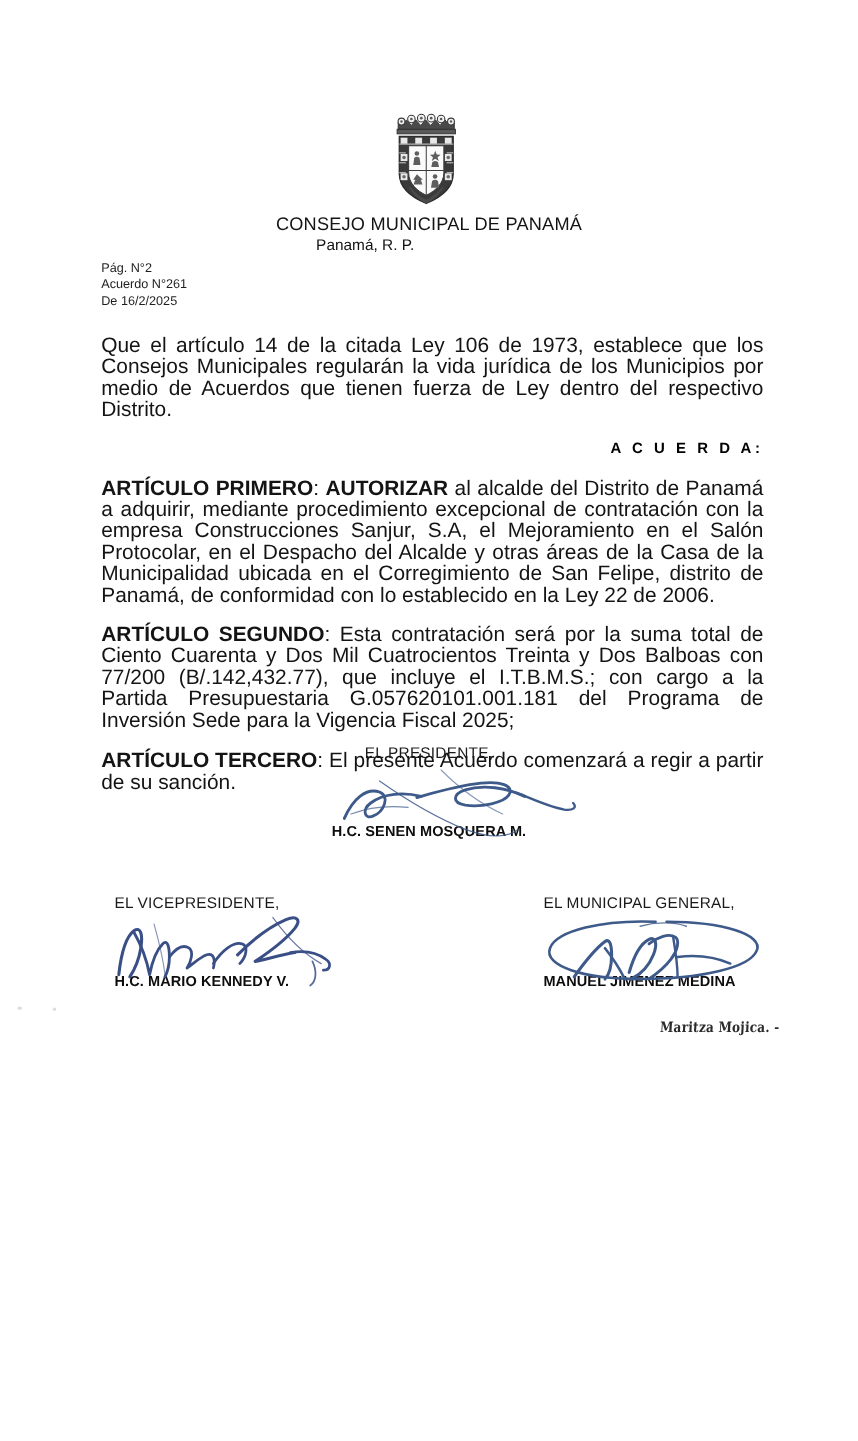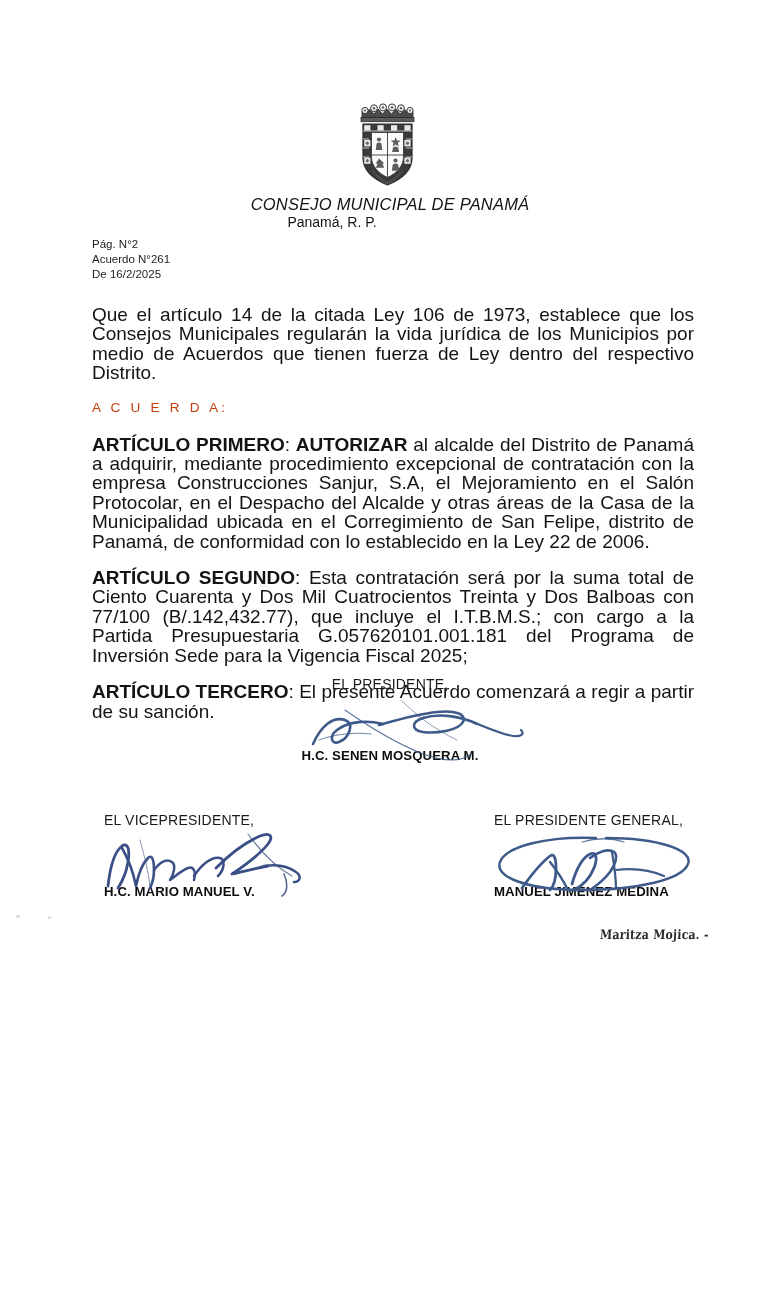--- a/index.html
+++ b/index.html
@@ -36,21 +36,20 @@
   .org-name {
     position: absolute;
     top: 195px;
     left: 0;
     width: 780px;
     text-align: center;
     font-size: 16.5px;
     letter-spacing: 0.2px;
     color: #141414;
     font-weight: 400;
-    font-style: italic;
   }
   .org-sub {
     position: absolute;
     top: 214px;
     left: 0;
     width: 664px;
     text-align: center;
     font-size: 14px;
     color: #141414;
     font-weight: 400;
@@ -80,25 +79,25 @@
     line-height: 19.4px;
     text-align: justify;
     text-justify: inter-word;
     color: #141414;
     hyphens: none;
   }
   p.para b, p.para strong { font-weight: 700; }
 
   .acuerda {
     margin: 2px 0 20px 0;
-    text-align: left;
+    text-align: right;
     font-size: 13.6px;
-    font-weight: 400;
+    font-weight: 700;
     letter-spacing: 3.2px;
-    color: #c2410c;
+    color: #000000;
   }
 
   
   .sig-president {
     position: absolute;
     left: 0;
     top: 676px;
     width: 780px;
     text-align: center;
   }
@@ -244,21 +243,21 @@
   </div>
 
   <div class="body-col">
 
     <p class="para">Que el artículo 14 de la citada Ley 106 de 1973, establece que los Consejos Municipales regularán la vida jurídica de los Municipios por medio de Acuerdos que tienen fuerza de Ley dentro del respectivo Distrito.</p>
 
     <div class="acuerda">A C U E R D A:</div>
 
     <p class="para"><b>ARTÍCULO PRIMERO</b><span>: </span><b>AUTORIZAR</b><span> al alcalde del Distrito de Panamá a adquirir, mediante procedimiento excepcional de contratación con la empresa Construcciones Sanjur, S.A, el Mejoramiento en el Salón Protocolar, en el Despacho del Alcalde y otras áreas de la Casa de la Municipalidad ubicada en el Corregimiento de San Felipe, distrito de Panamá, de conformidad con lo establecido en la Ley 22 de 2006.</span></p>
 
-    <p class="para"><b>ARTÍCULO SEGUNDO</b><span>: Esta contratación será por la suma total de Ciento Cuarenta y Dos Mil Cuatrocientos Treinta y Dos Balboas con 77/100 (B/.142,432.77), que incluye el I.T.B.M.S.; con cargo a la Partida Presupuestaria G.057620101.001.181 del Programa de Inversión Sede para la Vigencia Fiscal 2025;</span></p>
+    <p class="para"><b>ARTÍCULO SEGUNDO</b><span>: Esta contratación será por la suma total de Ciento Cuarenta y Dos Mil Cuatrocientos Treinta y Dos Balboas con 77/200 (B/.142,432.77), que incluye el I.T.B.M.S.; con cargo a la Partida Presupuestaria G.057620101.001.181 del Programa de Inversión Sede para la Vigencia Fiscal 2025;</span></p>
 
     <p class="para"><b>ARTÍCULO TERCERO</b><span>: El presente Acuerdo comenzará a regir a partir de su sanción.</span></p>
 
   </div>
 
   <div class="sig-president">
     <div class="sig-role">EL PRESIDENTE,</div>
     <div class="sig-name">H.C. SENEN MOSQUERA M.</div>
   </div>
   <div class="ink" style="left:305px; top:692px;">
@@ -269,40 +268,40 @@
         <path d="M168 30 C182 36 196 42 208 44 C216 45 220 42 216 38" stroke-width="2.2"></path>
         <path d="M40 18 C60 32 88 50 118 62 C140 70 156 70 166 62" stroke-width="1.1" opacity="0.85"></path>
         <path d="M96 8 C110 22 130 38 152 48" stroke-width="1" opacity="0.6"></path>
         <path d="M14 48 C30 42 48 40 66 42" stroke-width="1.1" opacity="0.7"></path>
       </g>
     </svg>
   </div>
 
   <div class="sig-left">
     <div class="sig-role">EL VICEPRESIDENTE,</div>
-    <div class="sig-name">H.C. MARIO MANUEL V.</div>
+    <div class="sig-name">H.C. MARIO KENNEDY V.</div>
   </div>
   <div class="ink" style="left:96px; top:818px;">
     <svg width="240" height="80" viewBox="0 0 240 80" aria-label="signature">
       <g fill="none" stroke="#3a4f86" stroke-linecap="round" stroke-linejoin="round">
         <path d="M12 68 C14 50 18 34 26 28 C32 24 34 32 32 44 C30 56 26 64 22 70" stroke-width="2.8"></path>
         <path d="M26 30 C34 44 38 58 40 68 C42 58 46 46 52 40 C56 36 58 42 58 52 C58 60 56 66 54 70" stroke-width="2.6"></path>
         <path d="M58 52 C64 44 70 40 76 44 C80 47 78 56 74 62 C80 58 86 52 92 50 C98 48 100 54 98 62" stroke-width="2.5"></path>
         <path d="M98 58 C106 46 116 38 124 40 C130 42 128 52 122 58" stroke-width="2.5"></path>
         <path d="M120 50 C134 36 150 24 164 18 C174 14 178 18 172 26 C164 36 148 48 136 56 C146 54 160 50 172 48" stroke-width="2.8"></path>
         <path d="M168 48 C180 46 192 48 200 54 C206 58 204 64 198 64" stroke-width="2.5"></path>
         <path d="M152 16 C162 30 178 48 196 58" stroke-width="1.1" opacity="0.75"></path>
         <path d="M44 22 C48 36 52 52 54 68" stroke-width="1" opacity="0.6"></path>
         <path d="M188 56 C192 64 192 74 186 78" stroke-width="1.6" opacity="0.85"></path>
       </g>
     </svg>
   </div>
 
   <div class="sig-right">
-    <div class="sig-role">EL PRESIDENTE GENERAL,</div>
+    <div class="sig-role">EL MUNICIPAL GENERAL,</div>
     <div class="sig-name">MANUEL JIMÉNEZ MEDINA</div>
   </div>
   <div class="ink" style="left:486px; top:818px;">
     <svg width="225" height="80" viewBox="0 0 225 80" aria-label="signature">
       <g fill="none" stroke="#3d5a8a" stroke-linecap="round" stroke-linejoin="round">
         <path d="M110 20 C62 18 20 28 14 44 C8 60 44 72 96 72 C150 72 196 62 202 46 C208 32 172 20 120 20" stroke-width="2.4"></path>
         <path d="M36 70 C46 56 56 44 64 38 C68 35 70 40 70 50 C70 60 68 68 64 72" stroke-width="2.8"></path>
         <path d="M64 44 C72 54 78 64 82 72" stroke-width="2.4"></path>
         <path d="M86 66 C90 52 96 40 104 36 C110 33 112 40 108 50 C104 60 96 68 88 72" stroke-width="2.8"></path>
         <path d="M104 40 C112 34 122 30 128 34 C132 37 130 46 124 54 C118 62 110 68 104 72" stroke-width="2.6"></path>

